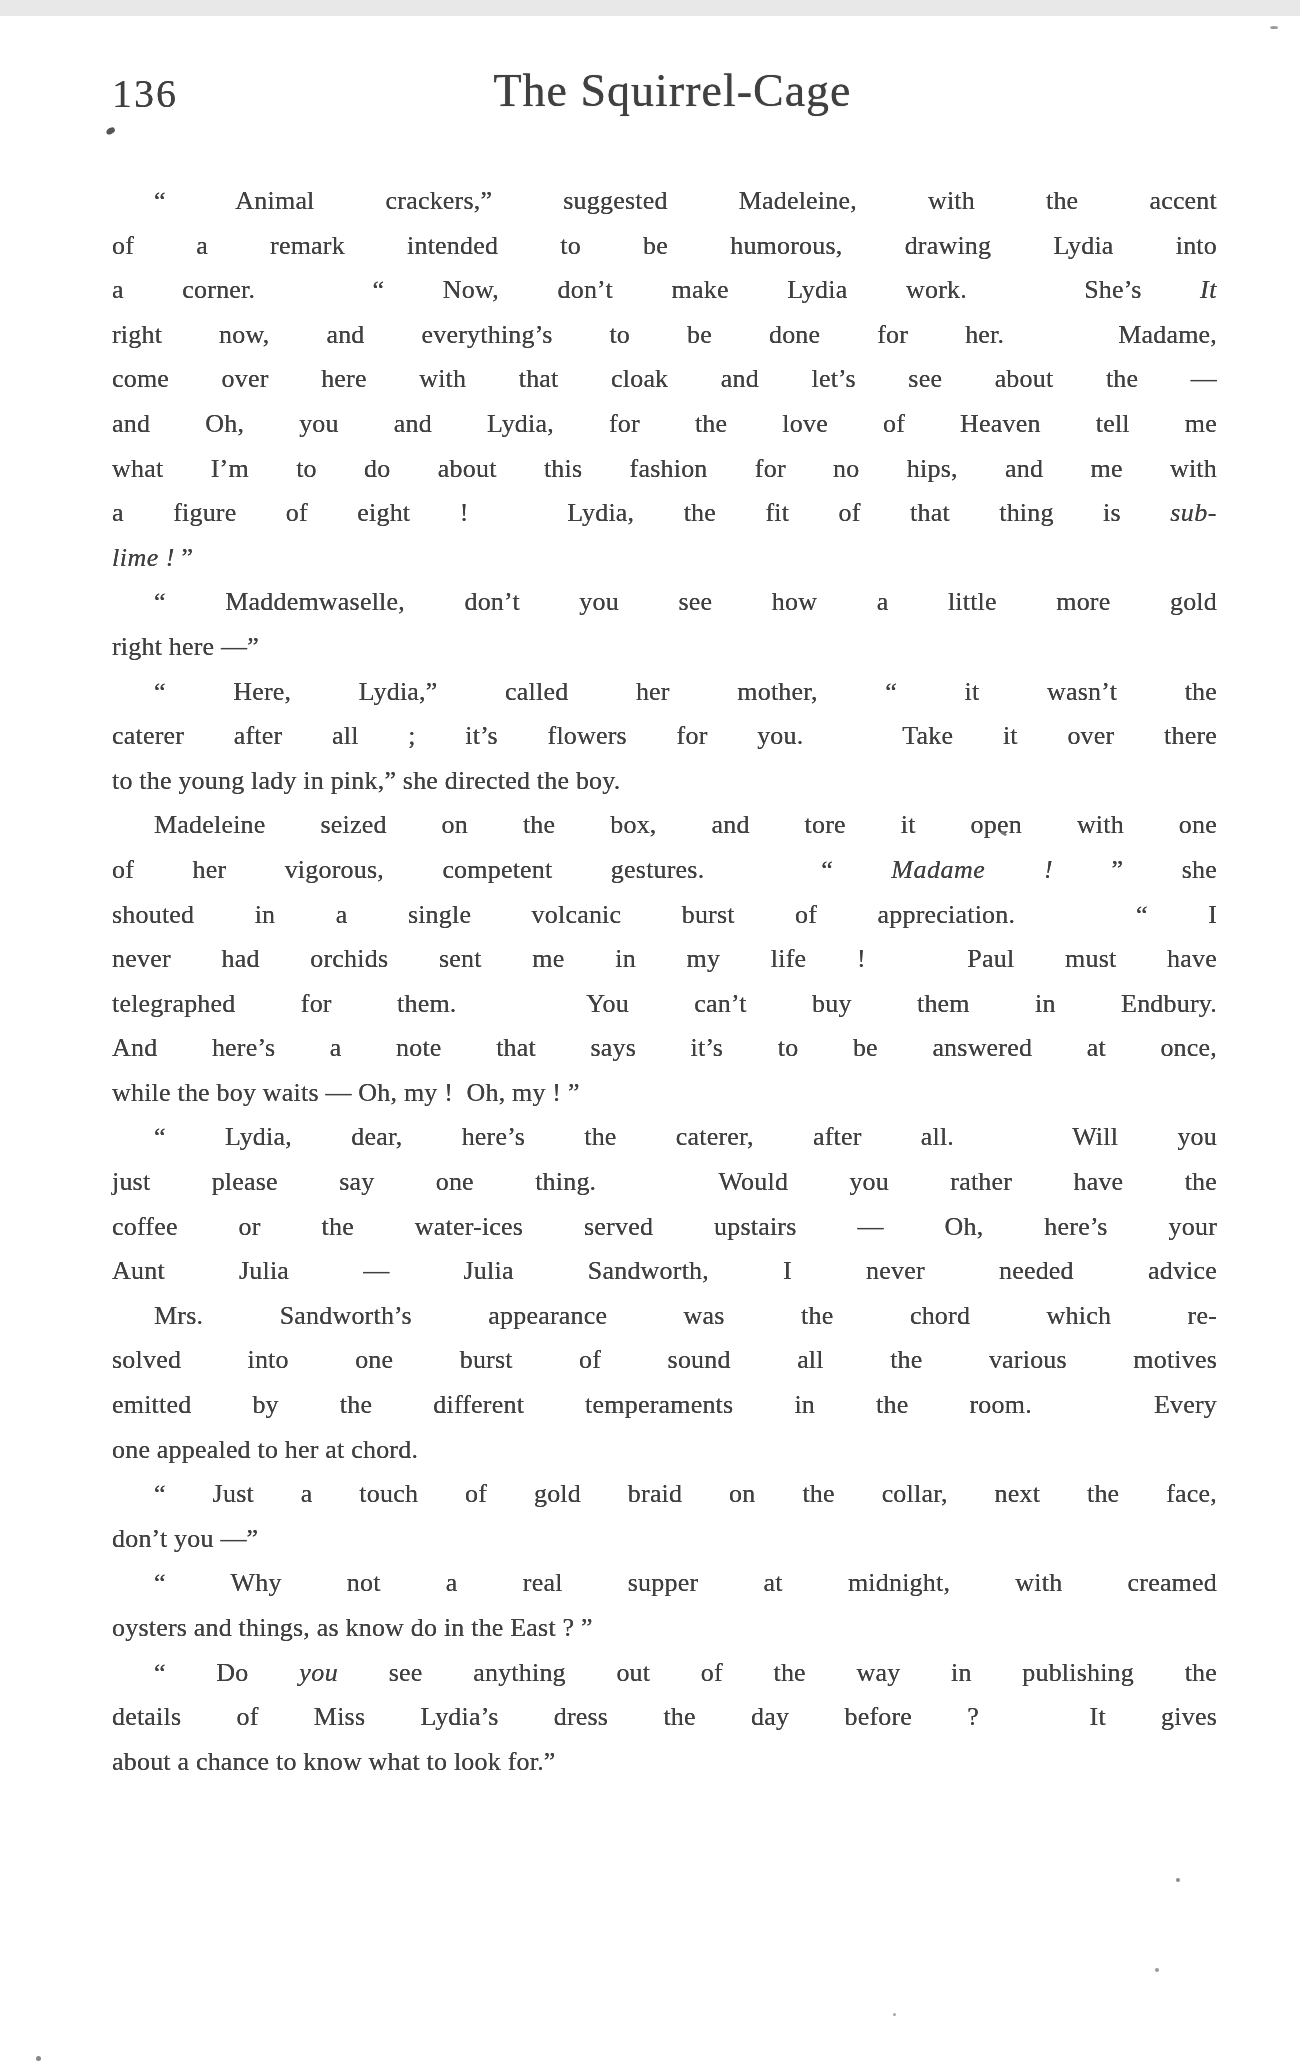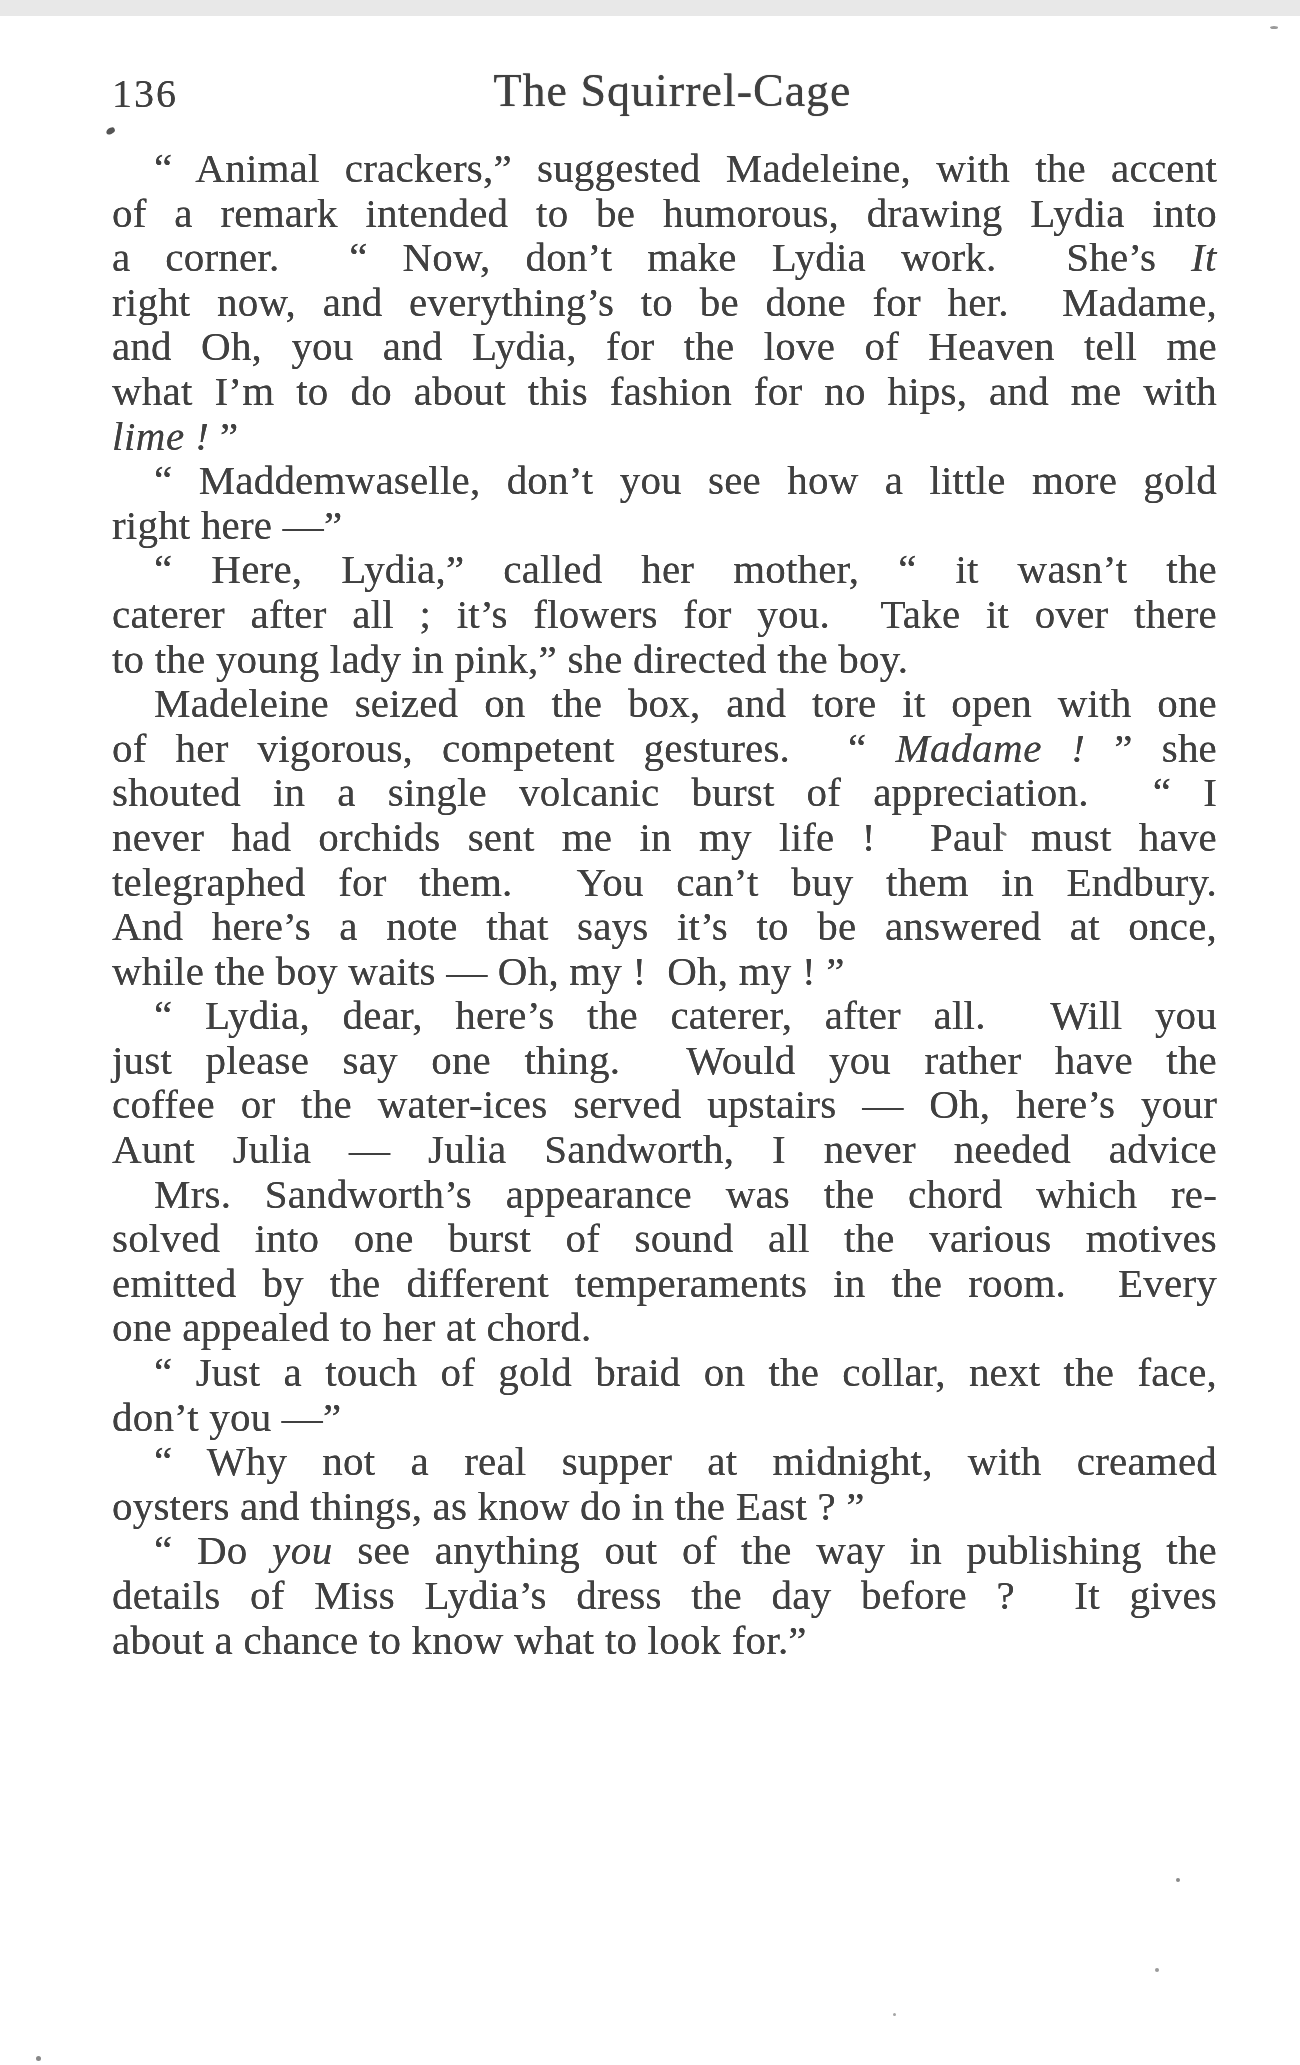--- a/index.html
+++ b/index.html
@@ -39,24 +39,24 @@
     right: 0;
     top: 0;
     text-align: center;
     font-size: 46px;
     letter-spacing: 1px;
     text-shadow: 0 0 0.7px currentColor;
   }
   
   .text-block {
     position: absolute;
-    top: 130px;
+    top: 163px;
     left: 112px;
     width: 1105px;
-    font-size: 41px;
+    font-size: 26px;
     line-height: 44.6px;
     letter-spacing: 0.2px;
     text-shadow: 0 0 0.55px currentColor;
   }
   .line {
     text-align: justify;
     text-align-last: justify;
     white-space: normal;
   }
   .line.para-first {
@@ -90,22 +90,24 @@
   <header class="running-head">
     <span class="page-number">136</span>
     <span class="running-title">The Squirrel-Cage</span>
   </header>
 
   <main class="text-block">
       <div class="line para-first">“ Animal crackers,” suggested Madeleine, with the accent</div>
       <div class="line">of a remark intended to be humorous, drawing Lydia into</div>
       <div class="line">a corner.&nbsp; “ Now, don’t make Lydia work.&nbsp; She’s <i>It</i></div>
       <div class="line">right now, and everything’s to be done for her.&nbsp; Madame,</div>
+      <div class="line">come over here with that cloak and let’s see about the —</div>
       <div class="line">and Oh, you and Lydia, for the love of Heaven tell me</div>
       <div class="line">what I’m to do about this fashion for no hips, and me with</div>
+      <div class="line">a figure of eight !&nbsp; Lydia, the fit of that thing is <i>sub-</i></div>
       <div class="line para-last"><i>lime !</i> ”</div>
       <div class="line para-first">“ Maddemwaselle, don’t you see how a little more gold</div>
       <div class="line para-last">right here —”</div>
       <div class="line para-first">“ Here, Lydia,” called her mother, “ it wasn’t the</div>
       <div class="line">caterer after all ; it’s flowers for you.&nbsp; Take it over there</div>
       <div class="line para-last">to the young lady in pink,” she directed the boy.</div>
       <div class="line para-first">Madeleine seized on the box, and tore it open with one</div>
       <div class="line">of her vigorous, competent gestures.&nbsp; “ <i>Madame !</i> ” she</div>
       <div class="line">shouted in a single volcanic burst of appreciation.&nbsp; “ I</div>
       <div class="line">never had orchids sent me in my life !&nbsp; Paul must have</div>

